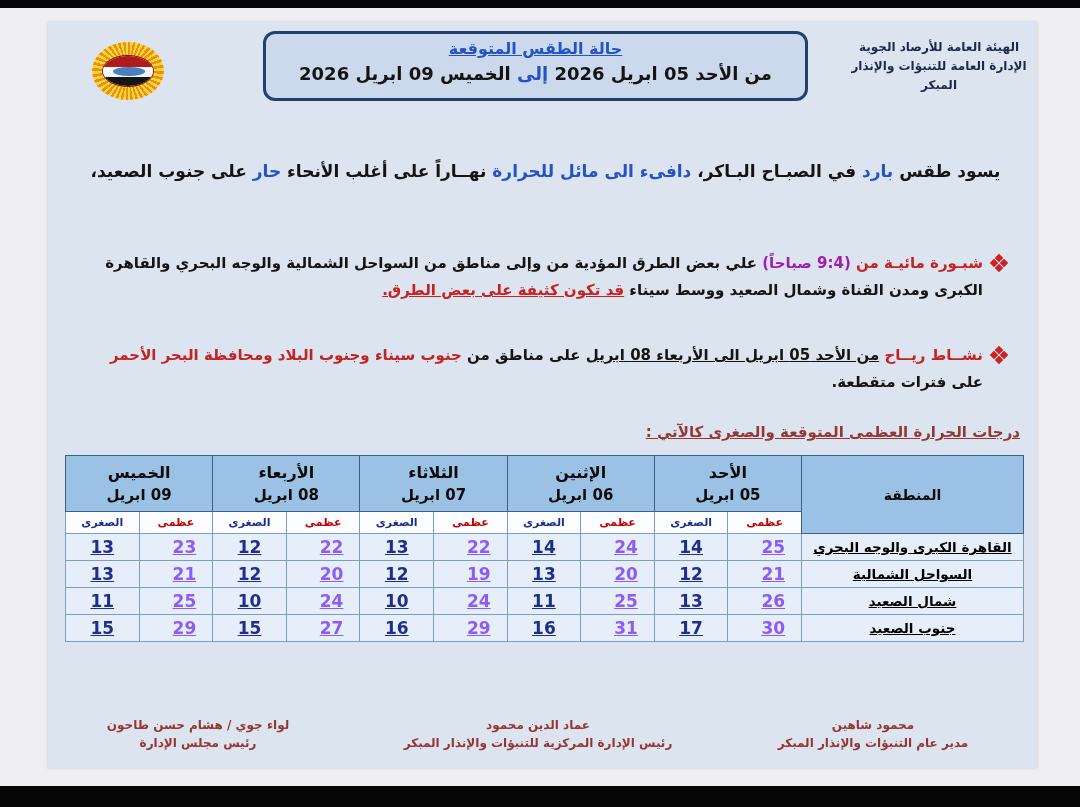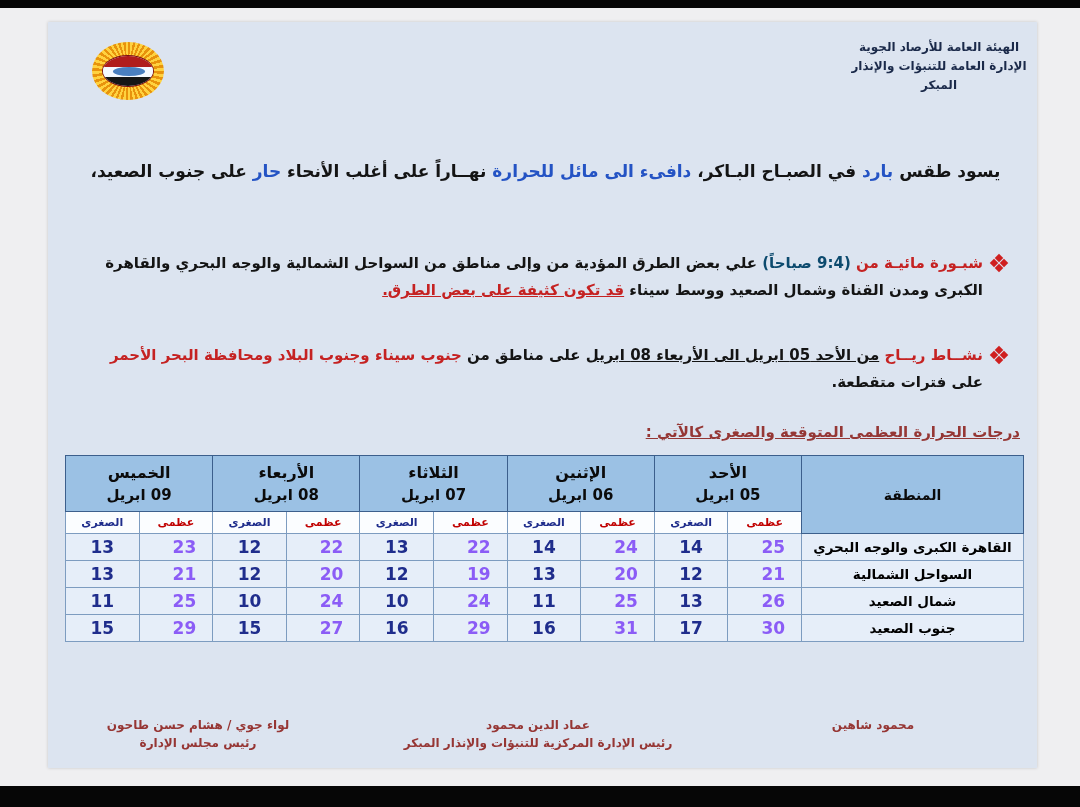--- a/index.html
+++ b/index.html
@@ -34,37 +34,37 @@
   .dmnd { position:absolute; right:2px; top:5px; width:16px; height:16px; }
   .dmnd i { position:absolute; width:6px; height:6px; background:#cf1f1f; transform:rotate(45deg); }
   .dmnd i:nth-child(1){ top:0;  left:5;  left:5px; }
   .dmnd i:nth-child(2){ top:5px; left:0; }
   .dmnd i:nth-child(3){ top:5px; left:10px; }
   .dmnd i:nth-child(4){ top:10px; left:5px; }
 
   .c-ink { color:#141414; }
   .c-blue { color:#2453c4; }
   .c-red { color:#c52222; }
-  .c-orange { color:#0c4a6e;text-align:right; }
+  .c-orange { color:#a21caf;text-align:right; }
   .u { text-decoration:underline; }
 
   
   .table-heading { position:absolute; top:401px; right:17px; direction:rtl; color:#953735; font-size:15px; font-weight:bold; text-decoration:underline; }
   table.temps { position:absolute; top:433px; left:17px; width:958px; border-collapse:collapse; table-layout:fixed; direction:rtl; }
   .temps col.region-col { width:222px; }
   .temps col.t-col { width:73.6px; }
   .temps th, .temps td { border:1px solid #7d9cc0; text-align:center; vertical-align:middle; }
   .temps thead th.day, .temps th.region-h { background:#9bc1e4; color:#0b0b0b; border:1px solid #3c5f8c; }
   .temps th.day { height:56px; font-size:16px; font-weight:bold; }
   .temps th.day .d-date { margin-top:4px; font-size:15px; }
   .temps th.region-h { font-size:14px; font-weight:bold; }
   .temps tr.sub th { height:22px; background:#fbfdff; font-size:11px; font-weight:bold; }
   .temps tr.sub th.mx { color:#c00000; }
   .temps tr.sub th.mn { color:#1f2d8c; }
-  .temps tbody td { height:27px; background:#e6eef9; font-size:17px; font-weight:bold; }
+  .temps tbody td { height:27px; background:#e6eef9; font-size:17px; font-weight:bold;text-decoration:underline; }
   .temps tbody td.mx { color:#8b5cf6;padding-left:17px; }
   .temps tbody td.mn { color:#1f2d8c; }
   .temps tbody td.region { font-size:13.5px; color:#000; }
 
   
   .sig { position:absolute; top:694px; text-align:center; color:#963634; font-size:12px; font-weight:bold; line-height:18px; direction:rtl; }
   #sig-right { left:700px; width:250px; }
   #sig-center { left:300px; width:380px; }
   #sig-left { left:10px; width:280px; }
 </style>
@@ -86,20 +86,26 @@
           <div class="b"></div>
         </div>
       </div>
     </div>
 
     <div class="agency">
       <div>الهيئة العامة للأرصاد الجوية</div>
       <div>الإدارة العامة للتنبؤات والإنذار المبكر</div>
     </div>
 
+    <div class="title-box">
+      <div class="main-title">حالة الطقس المتوقعة</div>
+      <div class="date-line">
+        <span class="c-ink">من الأحد 05 ابريل 2026 </span><span class="c-blue">إلى</span><span class="c-ink"> الخميس 09 ابريل 2026</span>
+      </div>
+    </div>
 
     <div class="summary">
       <div><span class="c-ink">يسود طقس </span><span class="c-blue">بارد</span><span class="c-ink"> في الصبـاح البـاكر، </span><span class="c-blue">دافىء الى مائل للحرارة</span><span class="c-ink"> نهــاراً على أغلب الأنحاء </span><span class="c-blue">حار</span><span class="c-ink"> على جنوب الصعيد،</span></div>
     </div>
 
     <div class="bullet" id="bullet-fog">
       <span class="dmnd">
           <i></i>
           <i></i>
           <i></i>
@@ -222,20 +228,21 @@
           <td class="mx">27</td>
             <td class="mn">15</td>
           <td class="mx">29</td>
             <td class="mn">15</td>
         </tr>
       </tbody>
     </table>
 
     <div class="sig" id="sig-right">
       <div>محمود شاهين</div>
+      <div>مدير عام التنبؤات والإنذار المبكر</div>
     </div>
     <div class="sig" id="sig-center">
       <div>عماد الدين محمود</div>
       <div>رئيس الإدارة المركزية للتنبؤات والإنذار المبكر</div>
     </div>
     <div class="sig" id="sig-left">
       <div>لواء جوي / هشام حسن طاحون</div>
       <div>رئيس مجلس الإدارة</div>
     </div>
 

